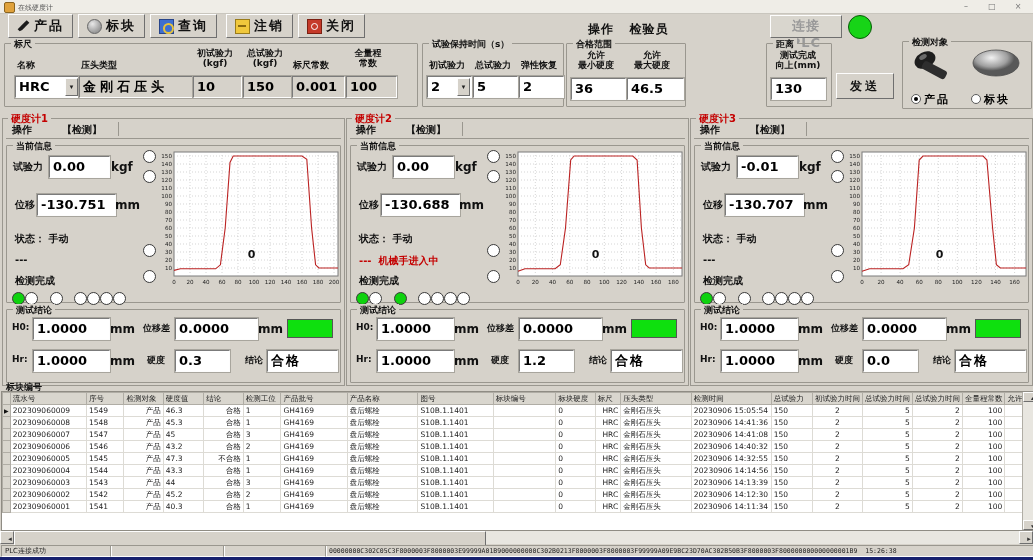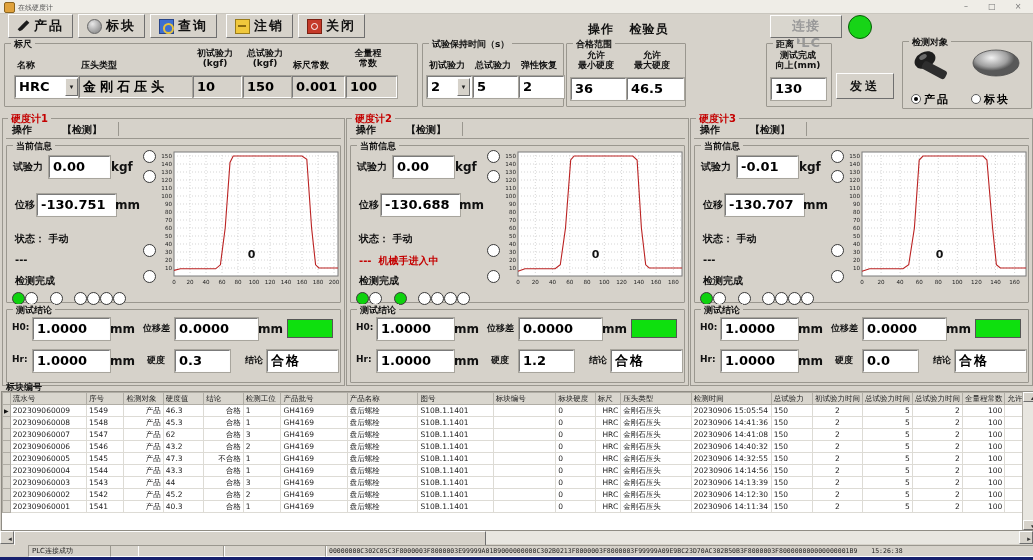--- a/index.html
+++ b/index.html
@@ -621,21 +621,21 @@
           <td style="text-align:right">5</td>
           <td style="text-align:right">2</td>
           <td style="text-align:right">100</td>
           <td style="text-align:center"></td>
         </tr>
         <tr>
           <td class="mk"></td>
           <td style="text-align:left">202309060007</td>
           <td style="text-align:left">1547</td>
           <td style="text-align:right">产品</td>
-          <td style="text-align:left">62</td>
+          <td style="text-align:left">45</td>
           <td style="text-align:right">合格</td>
           <td style="text-align:left">3</td>
           <td style="text-align:left">GH4169</td>
           <td style="text-align:left">盘后螺栓</td>
           <td style="text-align:left">S10B.1.1401</td>
           <td style="text-align:left"></td>
           <td style="text-align:left">0</td>
           <td style="text-align:right">HRC</td>
           <td style="text-align:left">金刚石压头</td>
           <td style="text-align:left">20230906 14:41:08</td>
@@ -792,21 +792,21 @@
   </div>
 </div>
 
 <div class="hsb">
   <button class="arr" style="left:0;">◄</button>
   <div class="thumb"></div>
   <button class="arr" style="right:0;">►</button>
 </div>
 
 <div class="statusbar">
-  <span class="scell" style="left:1px;width:106px;margin-left:27px;">PLC连接成功</span>
+  <span class="scell" style="left:1px;width:106px;">PLC连接成功</span>
   <span class="scell" style="left:110px;width:110px;"></span>
   <span class="scell" style="left:223px;width:99px;"></span>
   <span class="scell" style="left:325px;width:706px;font-family:'DejaVu Sans Mono','Liberation Mono',monospace;font-size:6.5px;">
     <span>00000000C302C05C3F8000003F8000003E99999A01B9000000000C302B0213F8000003F8000003F99999A09E9BC23D70AC302B50B3F8000003F800000000000000001B9</span>
-    <span style="margin-left:10px;">15:26:38</span>
+    <span style="margin-left:4px;">15:26:38</span>
   </span>
 </div>
 <div class="navy"></div>
 
 </body></html>

